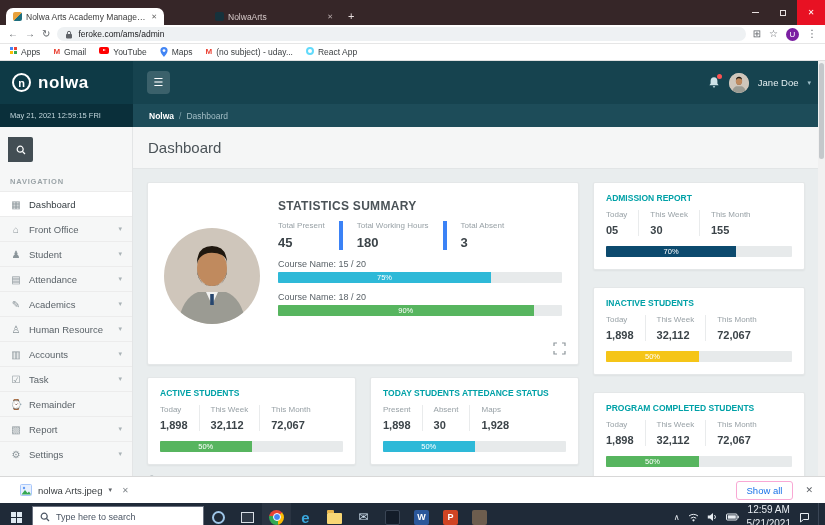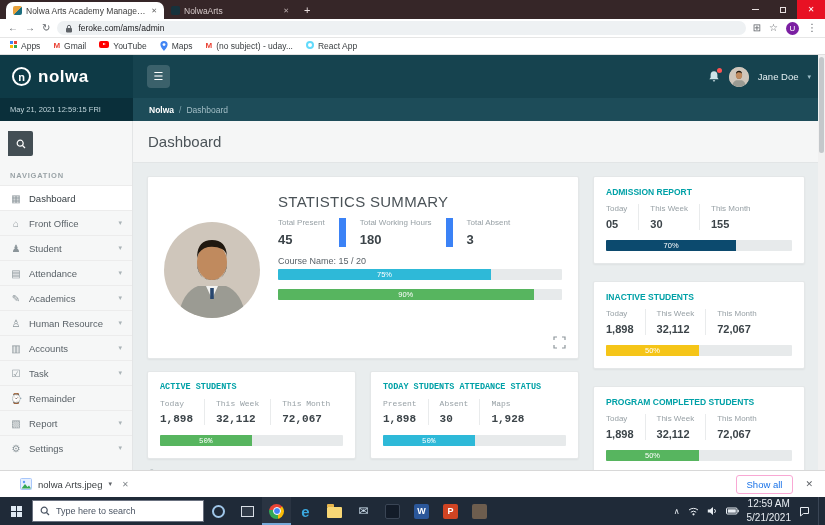--- a/index.html
+++ b/index.html
@@ -1,24 +1,24 @@
 <!DOCTYPE html>
 <html><head>
 <meta charset="utf-8">
 <style>
   * { margin:0; padding:0; box-sizing:border-box; }
   body { font-family:"Liberation Sans", sans-serif; background:#ddd; }
   .screen { width:825px; height:525px; position:relative; overflow:hidden; background:#fff;
             font-family:"Liberation Sans", sans-serif; }
 
   
-  .tabstrip { height:19px; background:#362628; display:flex; align-items:flex-end; padding-left:6px; position:relative; }
+  .tabstrip { height:25px; background:#362628; display:flex; align-items:flex-end; padding-left:6px; position:relative; }
   .tab { display:flex; align-items:center; gap:4px; height:17px; padding:0 7px; font-size:8.5px; border-radius:7px 7px 0 0; }
   .tab.active { background:#fff; color:#3c3c3c; width:158px; }
-  .tab.inactive { color:#d6caca; width:132px; }
+  .tab.inactive { color:#d6caca; width:132px;margin-left:44px; }
   .favicon { width:9px; height:9px; border-radius:2px; flex:none; }
   .favicon.f1 { background:linear-gradient(135deg,#e8a13c 0 50%,#1d6e7e 50% 100%); }
   .favicon.f2 { background:#16323c; }
   .t-title { white-space:nowrap; overflow:hidden; text-overflow:ellipsis; flex:1; }
   .t-close { font-size:7px; opacity:.8; flex:none; }
   .newtab { color:#e8dede; font-size:11px; margin:0 0 3px 8px; }
   .win-controls { position:absolute; right:0; top:0; height:100%; display:flex; }
   .win-btn { width:28px; display:flex; align-items:center; justify-content:center; color:#e8e0e0; }
   .win-btn .minbar { width:7px; border-bottom:1px solid #e8e0e0; }
   .win-btn .maxbox { width:6px; height:6px; border:1px solid #e8e0e0; }
@@ -75,41 +75,41 @@
   .main-header { background:#f5f6f6; border-bottom:1px solid #e2e5e6; height:42px; flex:none; display:flex; align-items:center; padding-left:15px; }
   .page-title { font-size:15px; color:#4b5358; }
   .content { flex:1; padding:13px 20px 0 14px; display:flex; gap:14px; overflow:hidden; }
   .col-left { flex:1; display:flex; flex-direction:column; min-width:0; }
   .col-right { width:212px; flex:none; display:flex; flex-direction:column; gap:17px; }
   .card { background:#fff; border:1px solid #e4e7e8; border-radius:2px; box-shadow:0 1px 2px rgba(0,0,0,.05); }
 
   .stats-card { height:183px; padding:16px 16px 12px; display:flex; gap:18px; position:relative; flex:none; }
   .photo { width:96px; height:96px; border-radius:50%; overflow:hidden; flex:none; align-self:center; }
   .stats-body { flex:1; min-width:0; }
-  .stats-title { font-size:15px; font-weight:normal; color:#4a5257; letter-spacing:.3px; }
+  .stats-title { font-size:12px; font-weight:bold; color:#4a5257; letter-spacing:.3px; }
   .metrics { display:flex; margin-top:8px; }
-  .metric { padding:0 14px; border-left:7px solid #3b82f6; }
+  .metric { padding:0 14px; border-left:4px solid #3b82f6; }
   .metric:first-child { padding-left:0; border-left:none; }
   .m-label { font-size:8px; color:#98a1a6; }
   .m-value { font-size:13px; font-weight:bold; color:#3c4449; margin-top:5px; }
   .course { margin-top:9px; }
   .c-label { font-size:9px; color:#5a6268; margin-bottom:3px; }
   .bar { height:11px; background:#e7eaeb; border-radius:1px; overflow:hidden; }
   .bar-fill { height:100%; display:flex; align-items:center; justify-content:center; color:#fff; font-size:7.5px; }
   .expand-ico { position:absolute; right:12px; bottom:9px; display:flex; cursor:pointer; }
 
   .mini-card { padding:10px 12px 12px; flex:none; }
   .mc-title { font-size:8.5px; font-weight:bold; color:#00a1a7; }
   .mc-cols { display:flex; margin-top:7px; }
   .mc-col { padding:0 11px; border-left:1px solid #e9ebec; }
   .mc-col:first-child { padding-left:0; border-left:none; }
   .mc-label { font-size:8px; color:#98a1a6; white-space:nowrap; }
   .mc-value { font-size:11px; font-weight:bold; color:#3c4449; margin-top:5px; }
   .mini-card .bar { margin-top:10px; }
-  .bottom-row { display:flex; gap:14px; margin-top:12px;font-family:Liberation Mono, monospace; }
+  .bottom-row { display:flex; gap:14px; margin-top:12px; }
   .bottom-row .mini-card { flex:1; min-width:0; }
   .content-footer { font-size:7.5px; color:#9aa3a7; padding:9px 2px 0; }
 
   .scrollbar { position:absolute; right:0; top:0; bottom:0; width:7px; background:#f1f1f1; }
   .scroll-thumb { margin:2px 1px 0; height:96px; background:#c4c8cb; border-radius:3px; }
 
   
   .downloadbar { height:27px; background:#fff; border-top:1px solid #d8d8d8; display:flex; align-items:center; padding:0 12px; gap:8px; }
   .dl-chip { display:flex; align-items:center; gap:6px; padding:3px 8px; border-radius:3px; cursor:pointer; }
   .dl-name { font-size:9.5px; color:#3c4043; }
@@ -382,20 +382,21 @@
               </div>
               <div class="course">
                 <div class="c-label">Course Name: 15 / 20</div>
                 <div class="bar">
                   <div class="bar-fill" style="width: 75%; background: rgb(46, 185, 216);">
                     <span>75%</span>
                   </div>
                 </div>
               </div>
               <div class="course">
+                <div class="c-label">Course Name: 18 / 20</div>
                 <div class="bar">
                   <div class="bar-fill" style="width: 90%; background: rgb(87, 181, 95);">
                     <span>90%</span>
                   </div>
                 </div>
               </div>
             </div>
             <span class="expand-ico">
               <svg width="13" height="13" viewBox="0 0 13 13" stroke="#8d969b" fill="none" stroke-width="1.2">
                   <path d="M1 4V1h3M9 1h3v3M12 9v3H9M4 12H1V9"></path>

